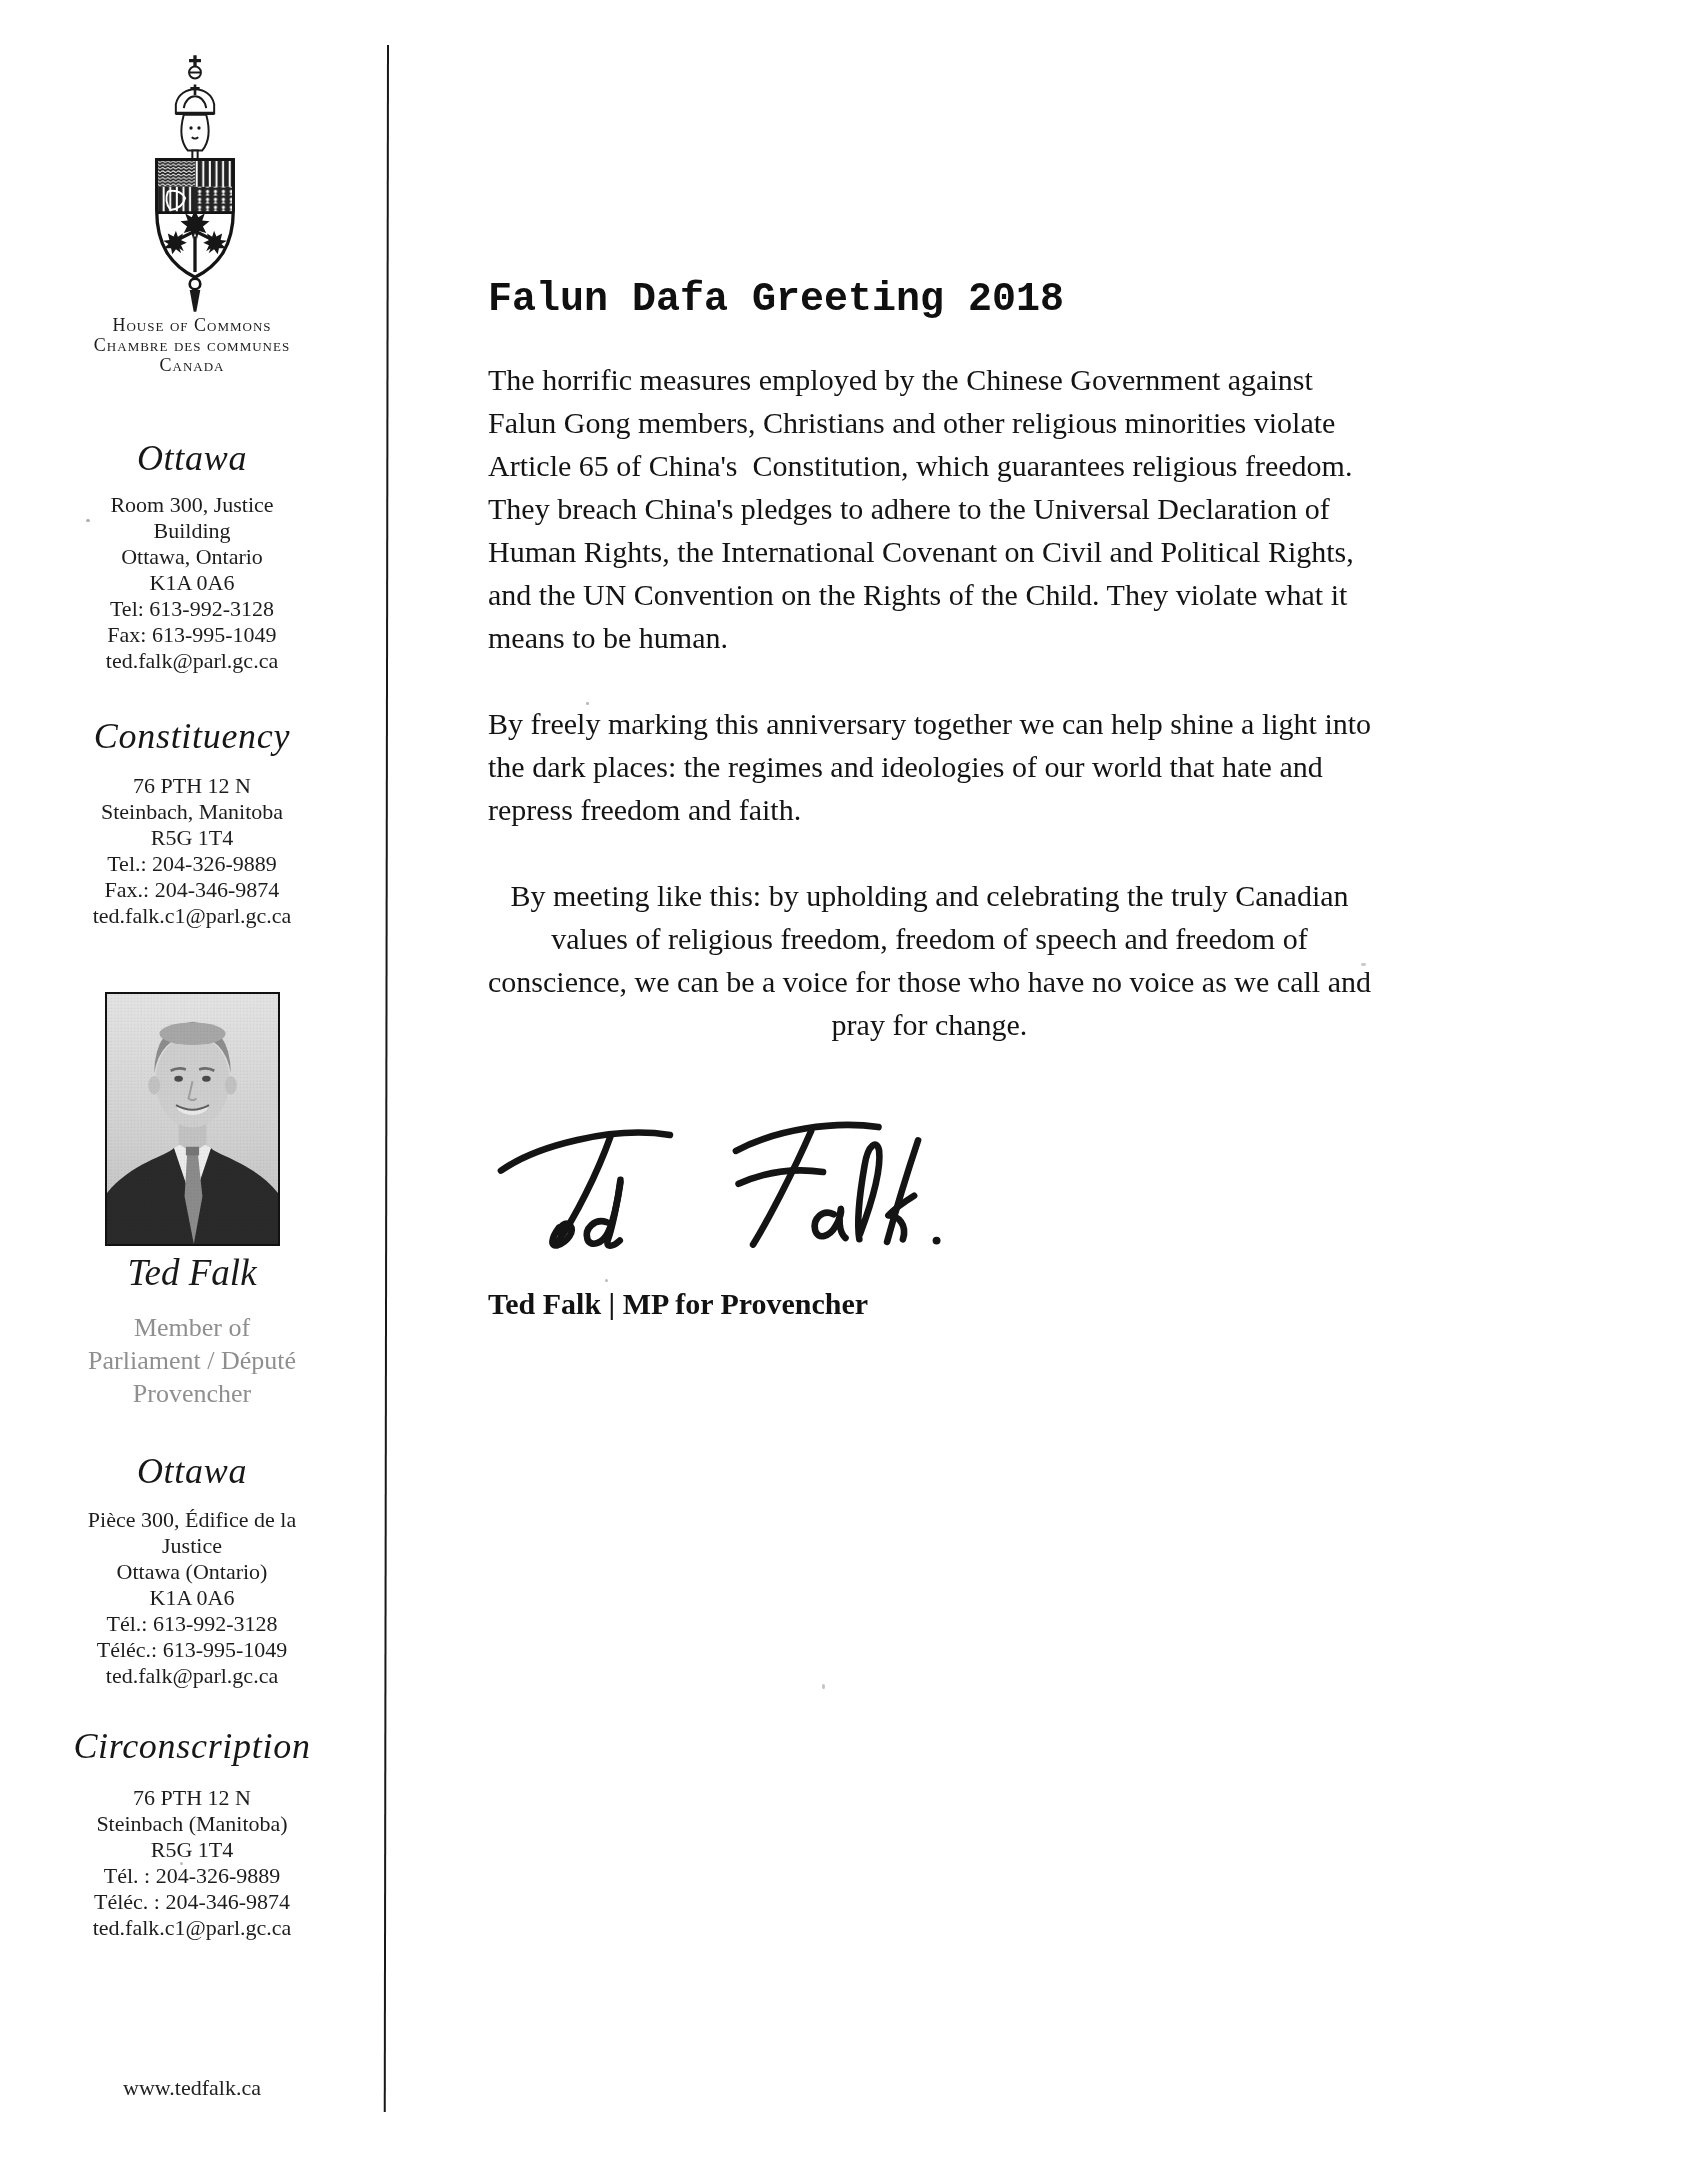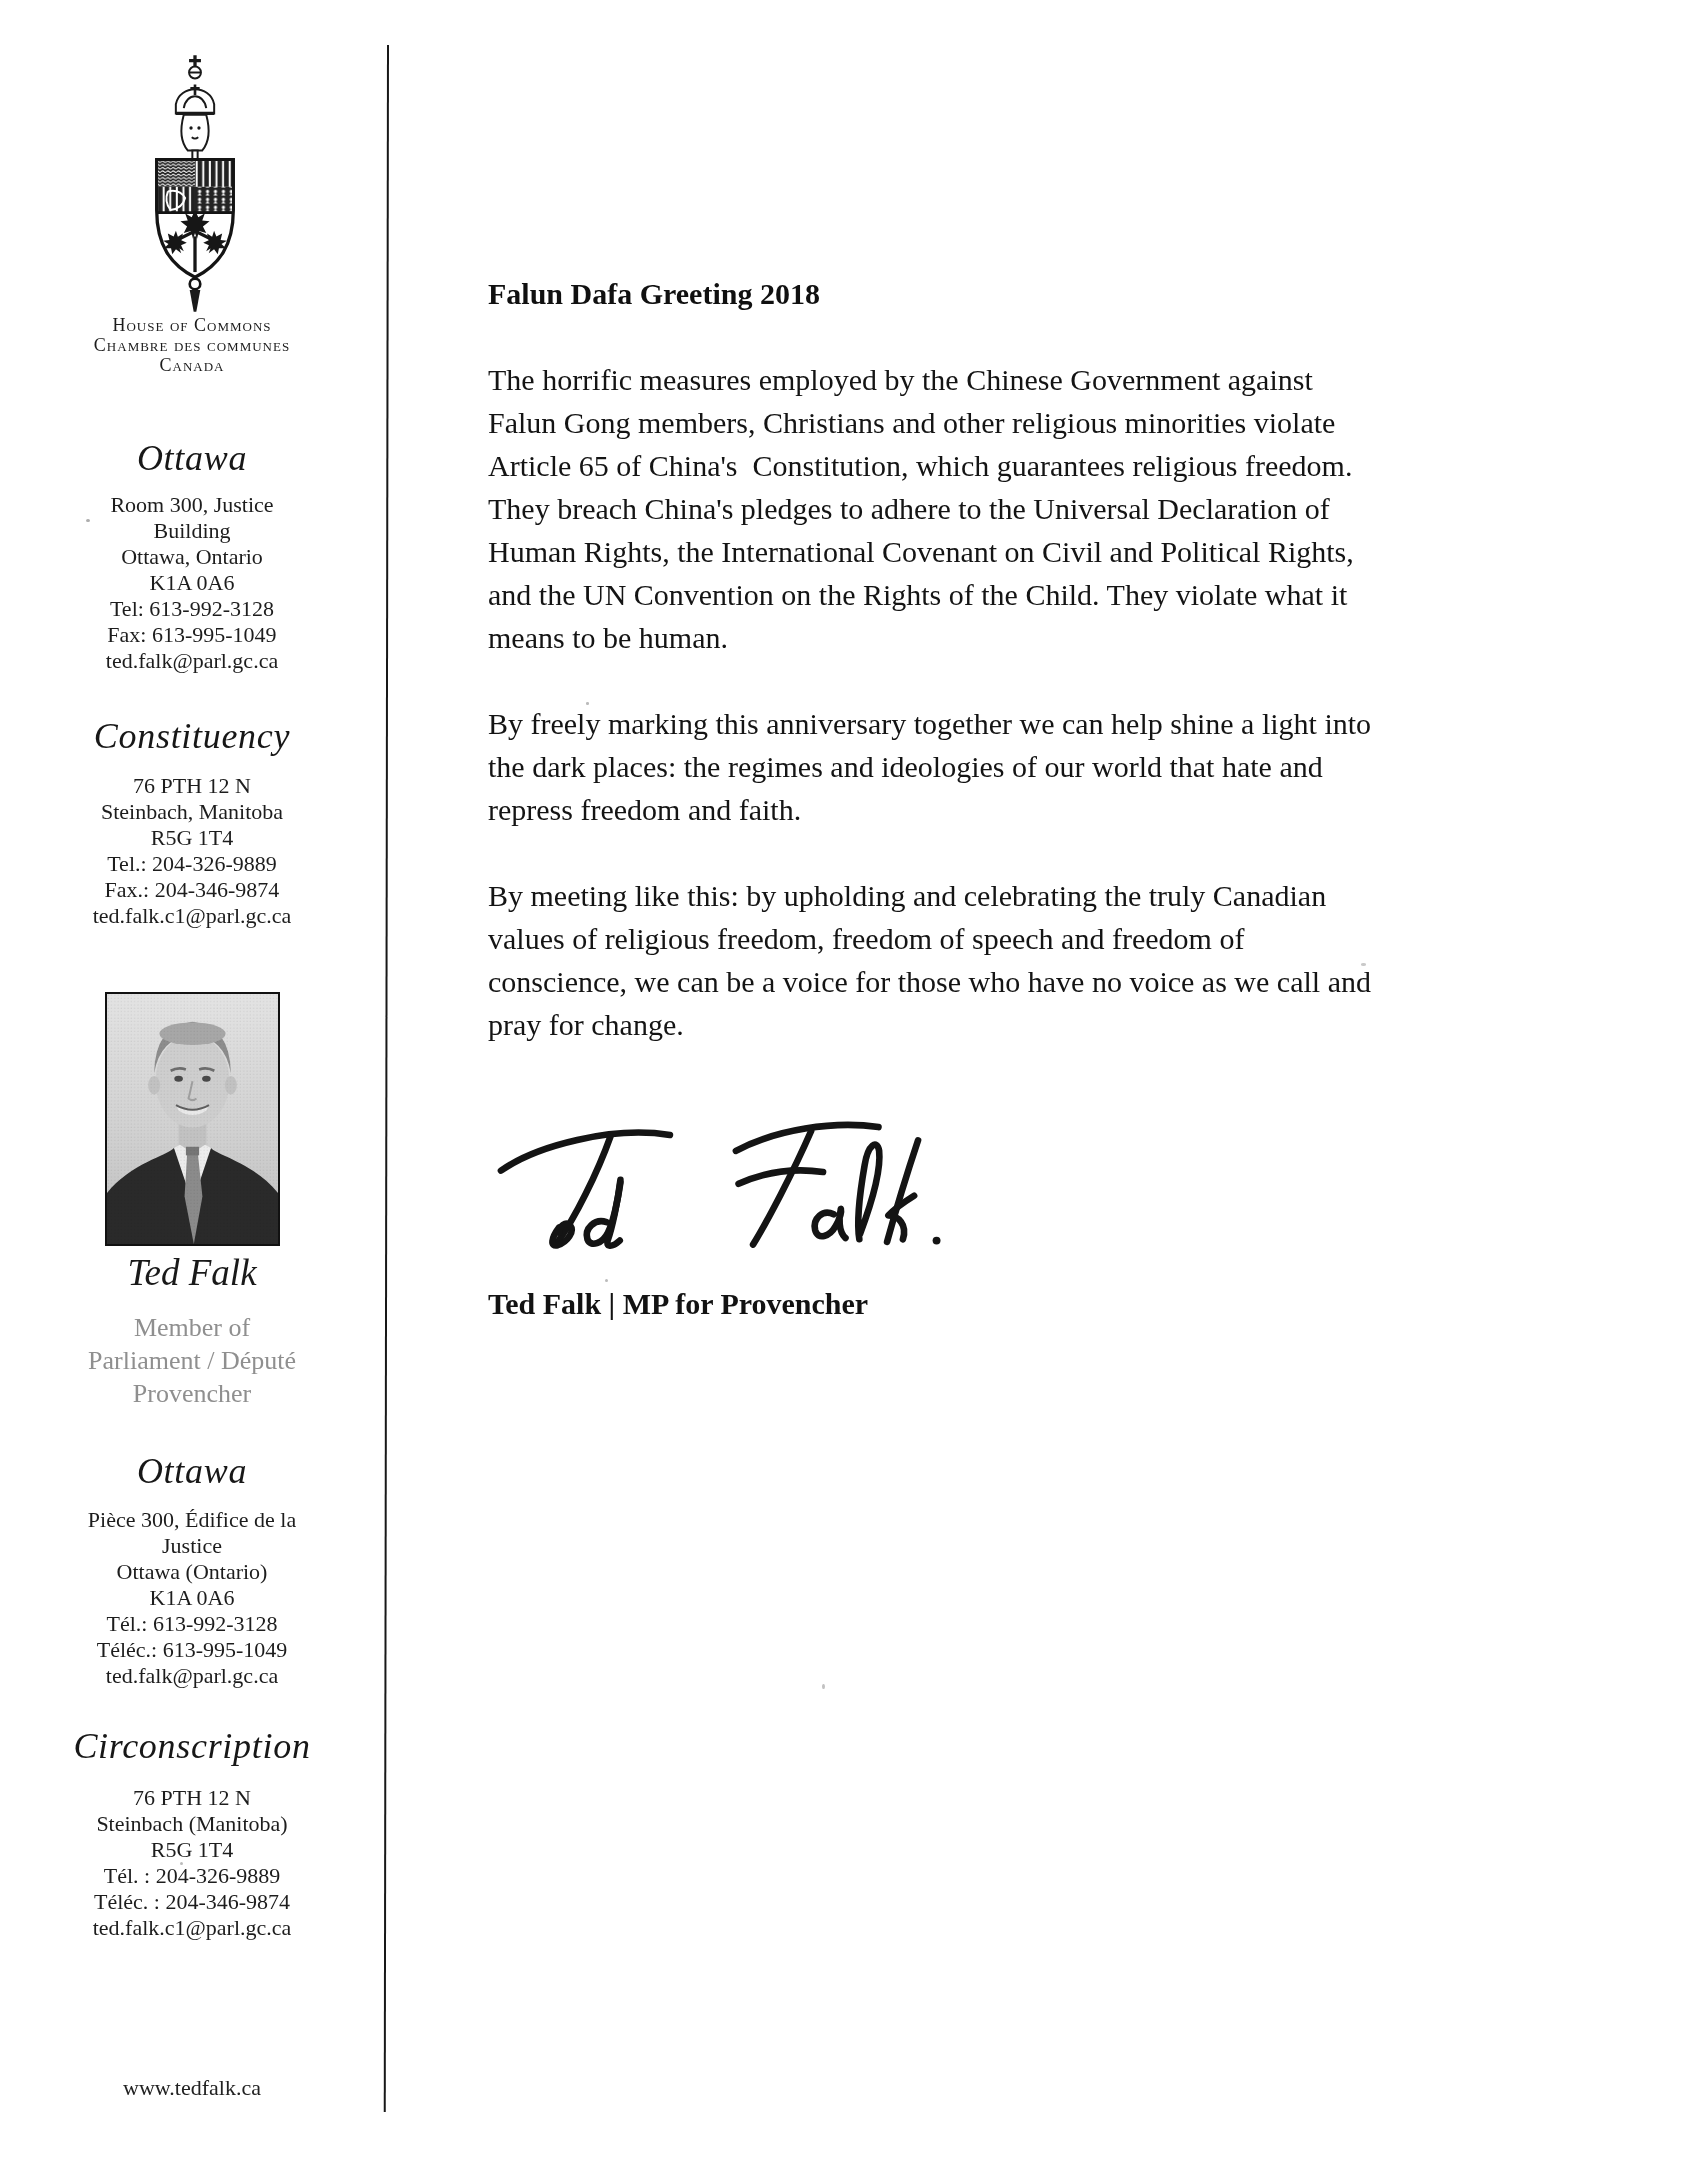--- a/index.html
+++ b/index.html
@@ -21,26 +21,26 @@
   .photo-frame{left:105px;top:992px;width:171px;height:250px;border:2.6px solid #111;background:#d6d6d6;}
   .member-name{top:1253px;font-style:italic;font-size:37px;line-height:40px;color:#191919;}
   .member-title{top:1311px;font-size:26px;line-height:33px;color:#8f8f8f;}
   .h-ottawa-fr{top:1452px;}
   .addr-fr{top:1507px;}
   .h-circonscription{top:1727px;}
   .addr-circ{top:1785px;}
   .website{top:2075px;font-size:22px;color:#222;}
   .divider{left:387px;top:45px;width:2px;height:2067px;background:#181818;transform:rotate(0.09deg);transform-origin:top left;}
   
-  .letter-title{left:488px;top:277px;font-size:30px;font-weight:bold;color:#101010;white-space:pre;}
+  .letter-title{left:488px;top:277px;font-size:40px;font-weight:bold;color:#101010;white-space:pre;font-family:Liberation Mono, monospace;}
   .para{left:488px;font-size:30px;line-height:43px;color:#141414;font-family:Liberation Serif, serif;}
   .para div{white-space:pre;}
   .p1{top:358px;}
   .p2{top:702px;}
-  .p3{top:874px;}
+  .p3{top:874px;text-align:center;}
   .signoff{left:488px;top:1287px;font-size:30px;color:#121212;white-space:pre;font-weight:bold;}
   
   .speck{background:#777;border-radius:50%;}
 </style>
 </head>
 <body>
 
 <svg class="abs" style="left:140px;top:54px;" width="110" height="259" viewBox="0 0 166 392">
   <g fill="none" stroke="#1a1a1a" stroke-width="3">
 

